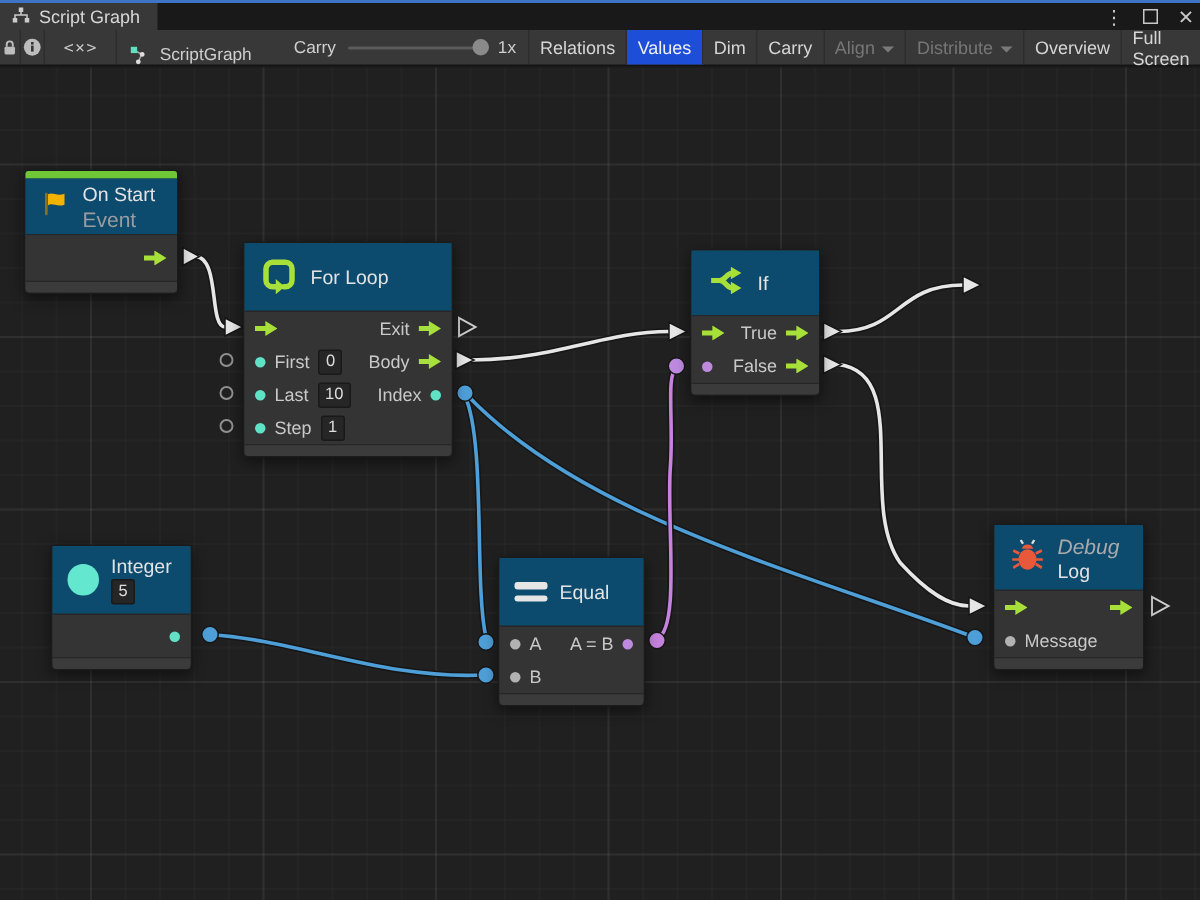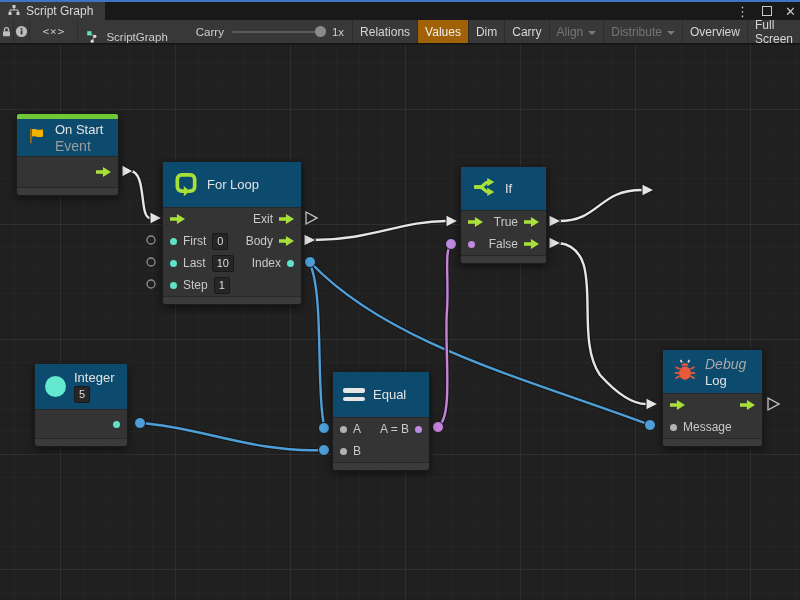--- a/index.html
+++ b/index.html
@@ -23,21 +23,21 @@
   .tbtn.icon-btn { width:23px; }
   .tbtn.info-btn { width:26px; }
   .tbtn.code-btn { width:79px; font-family:"DejaVu Sans Mono", monospace; font-size:11px; color:#c9c9c9; letter-spacing:1px; }
   .crumb { display:flex; align-items:center; gap:6px; padding:11px 10px 0 8px; font-size:11.5px; color:#cfcfcf; }
   .zoomgrp { display:flex; align-items:center; gap:8px; padding-left:18px; padding-right:8px;
     border-right:1px solid #2d2d2d; font-size:11.5px; color:#cfcfcf; }
   .slider-track { position:relative; width:92px; height:2px; background:#5b5b5b; border-radius:1px; }
   .slider-handle { position:absolute; right:-2px; top:-5px; width:11px; height:11px; border-radius:50%; background:#8a8a8a; }
   .tb-buttons { display:flex; align-items:stretch; }
   .tb-buttons .tbtn { padding:0 7px; }
-  .tbtn.active { background:#a16207; color:#efefef; }
+  .tbtn.active { background:#1d4ed8; color:#efefef; }
   .tbtn.disabled { color:#767676; }
   .caret { width:0; height:0; border-left:4px solid transparent; border-right:4px solid transparent;
     border-top:4px solid #7a7a7a; margin-left:5px; margin-top:2px; }
 
   
   .canvas { position:absolute; left:0; top:45px; width:800px; height:555px; background-color:#202020;
     background-image:
       linear-gradient(rgba(255,255,255,.05) 1px, transparent 1px),
       linear-gradient(90deg, rgba(255,255,255,.05) 1px, transparent 1px),
       linear-gradient(rgba(255,255,255,.02) 1px, transparent 1px),

